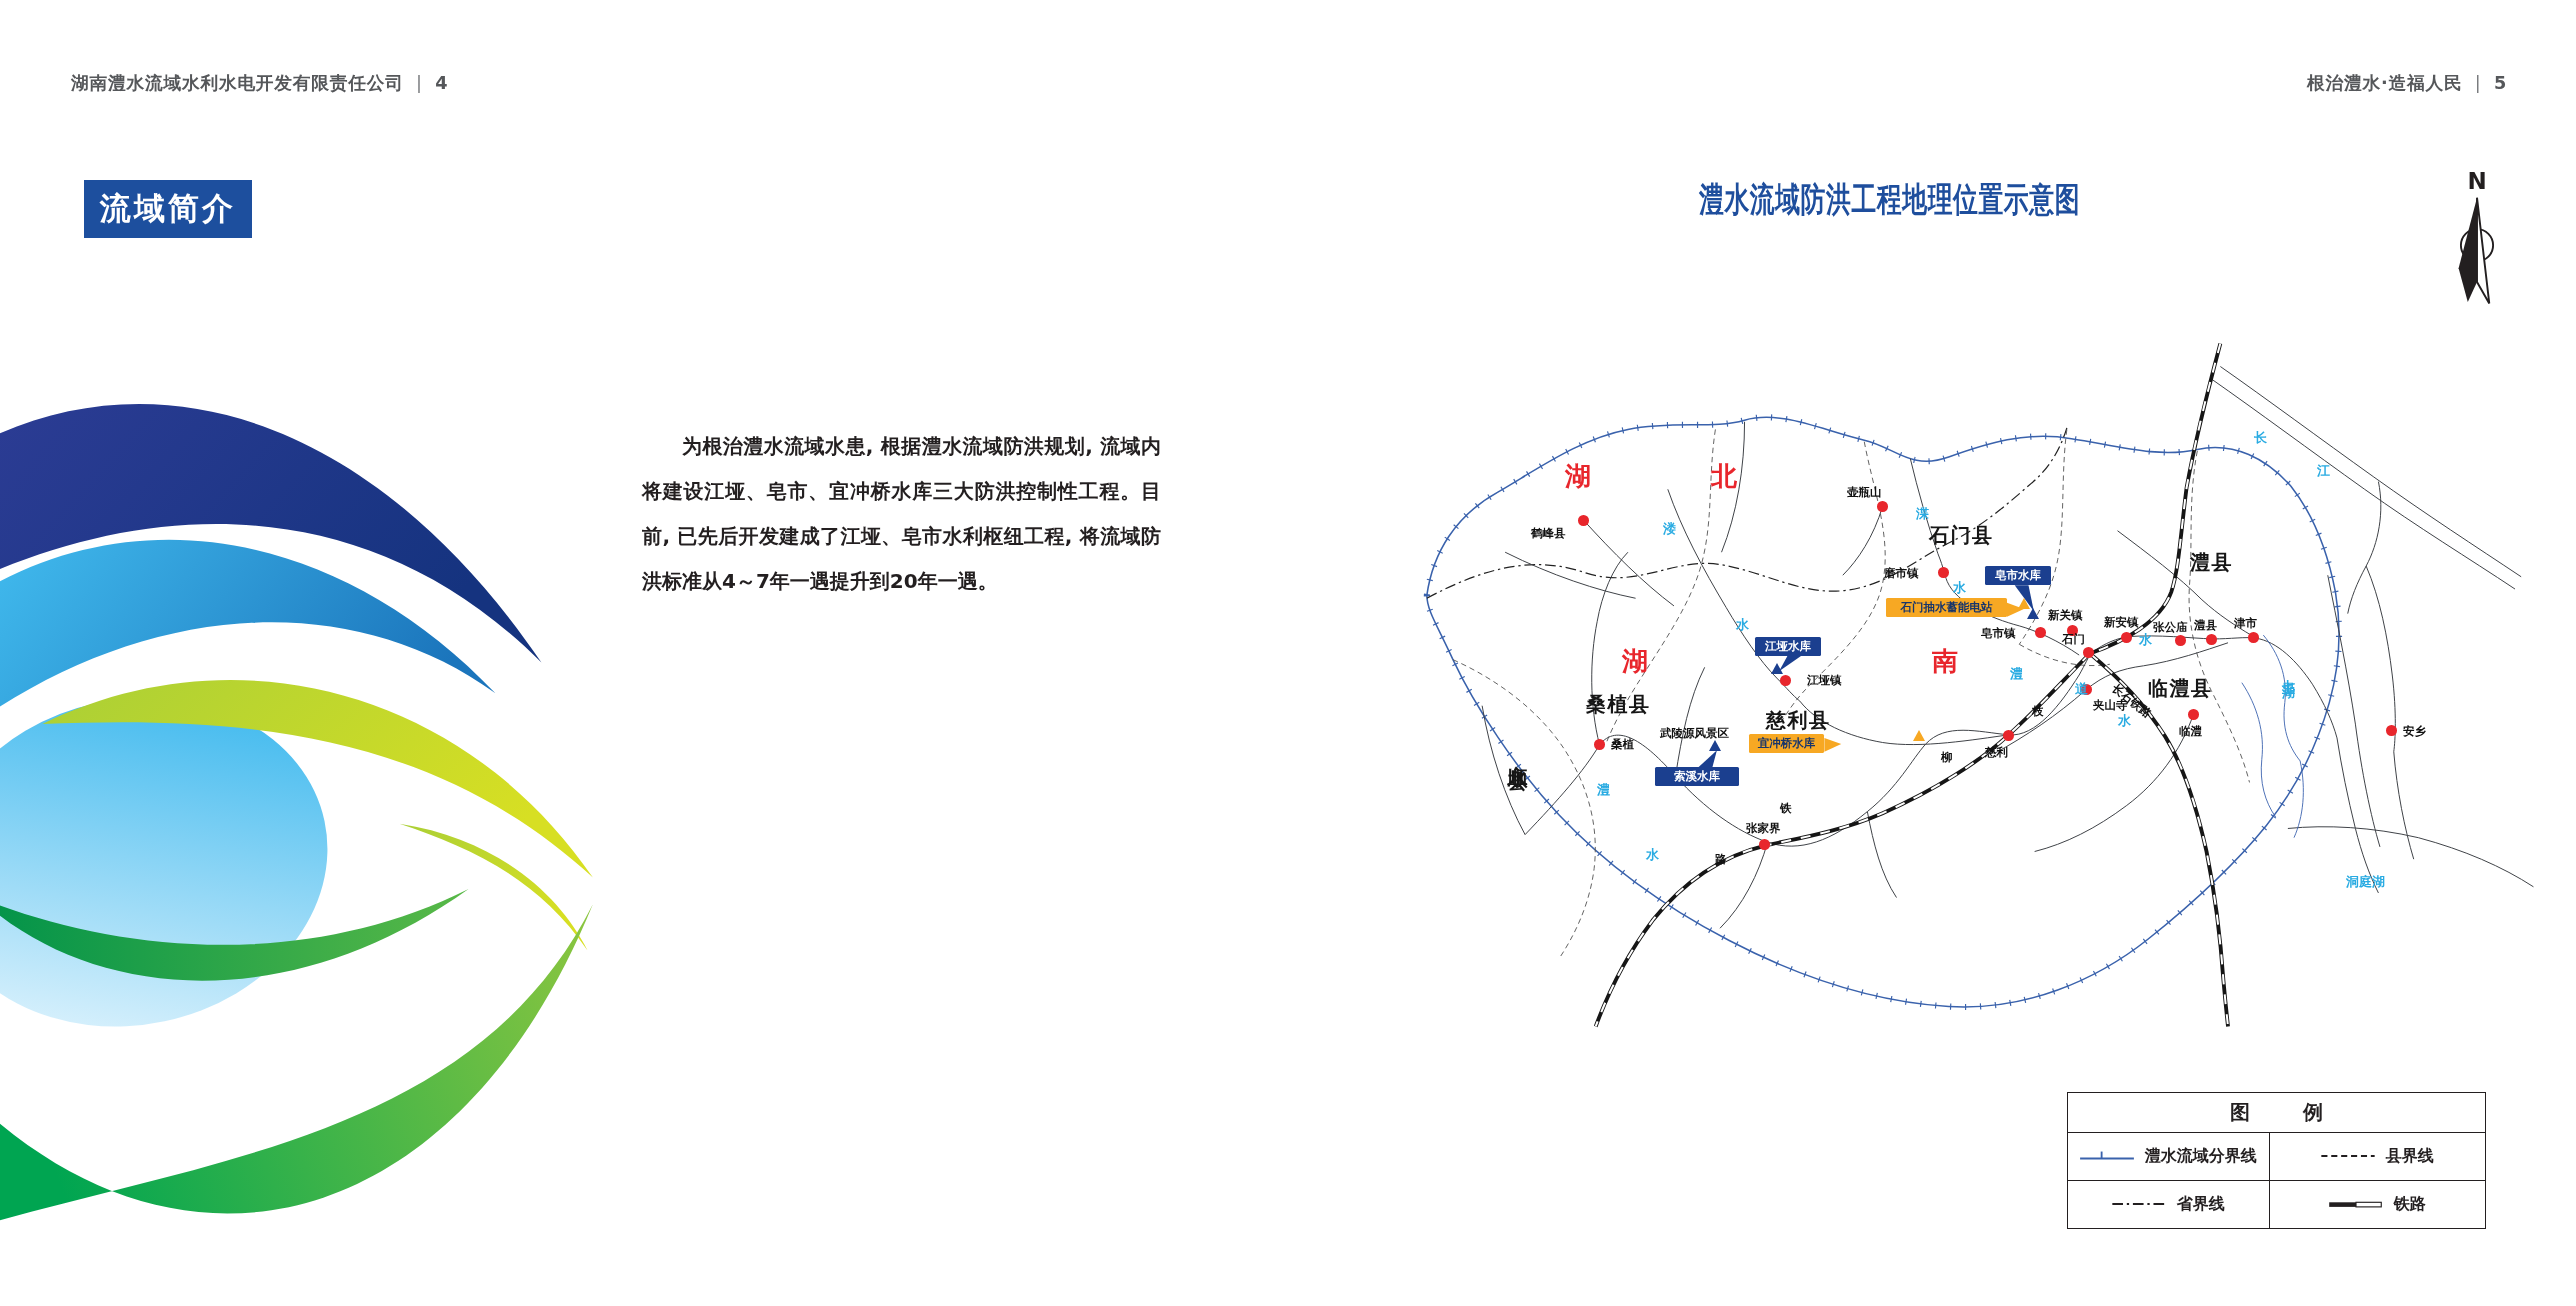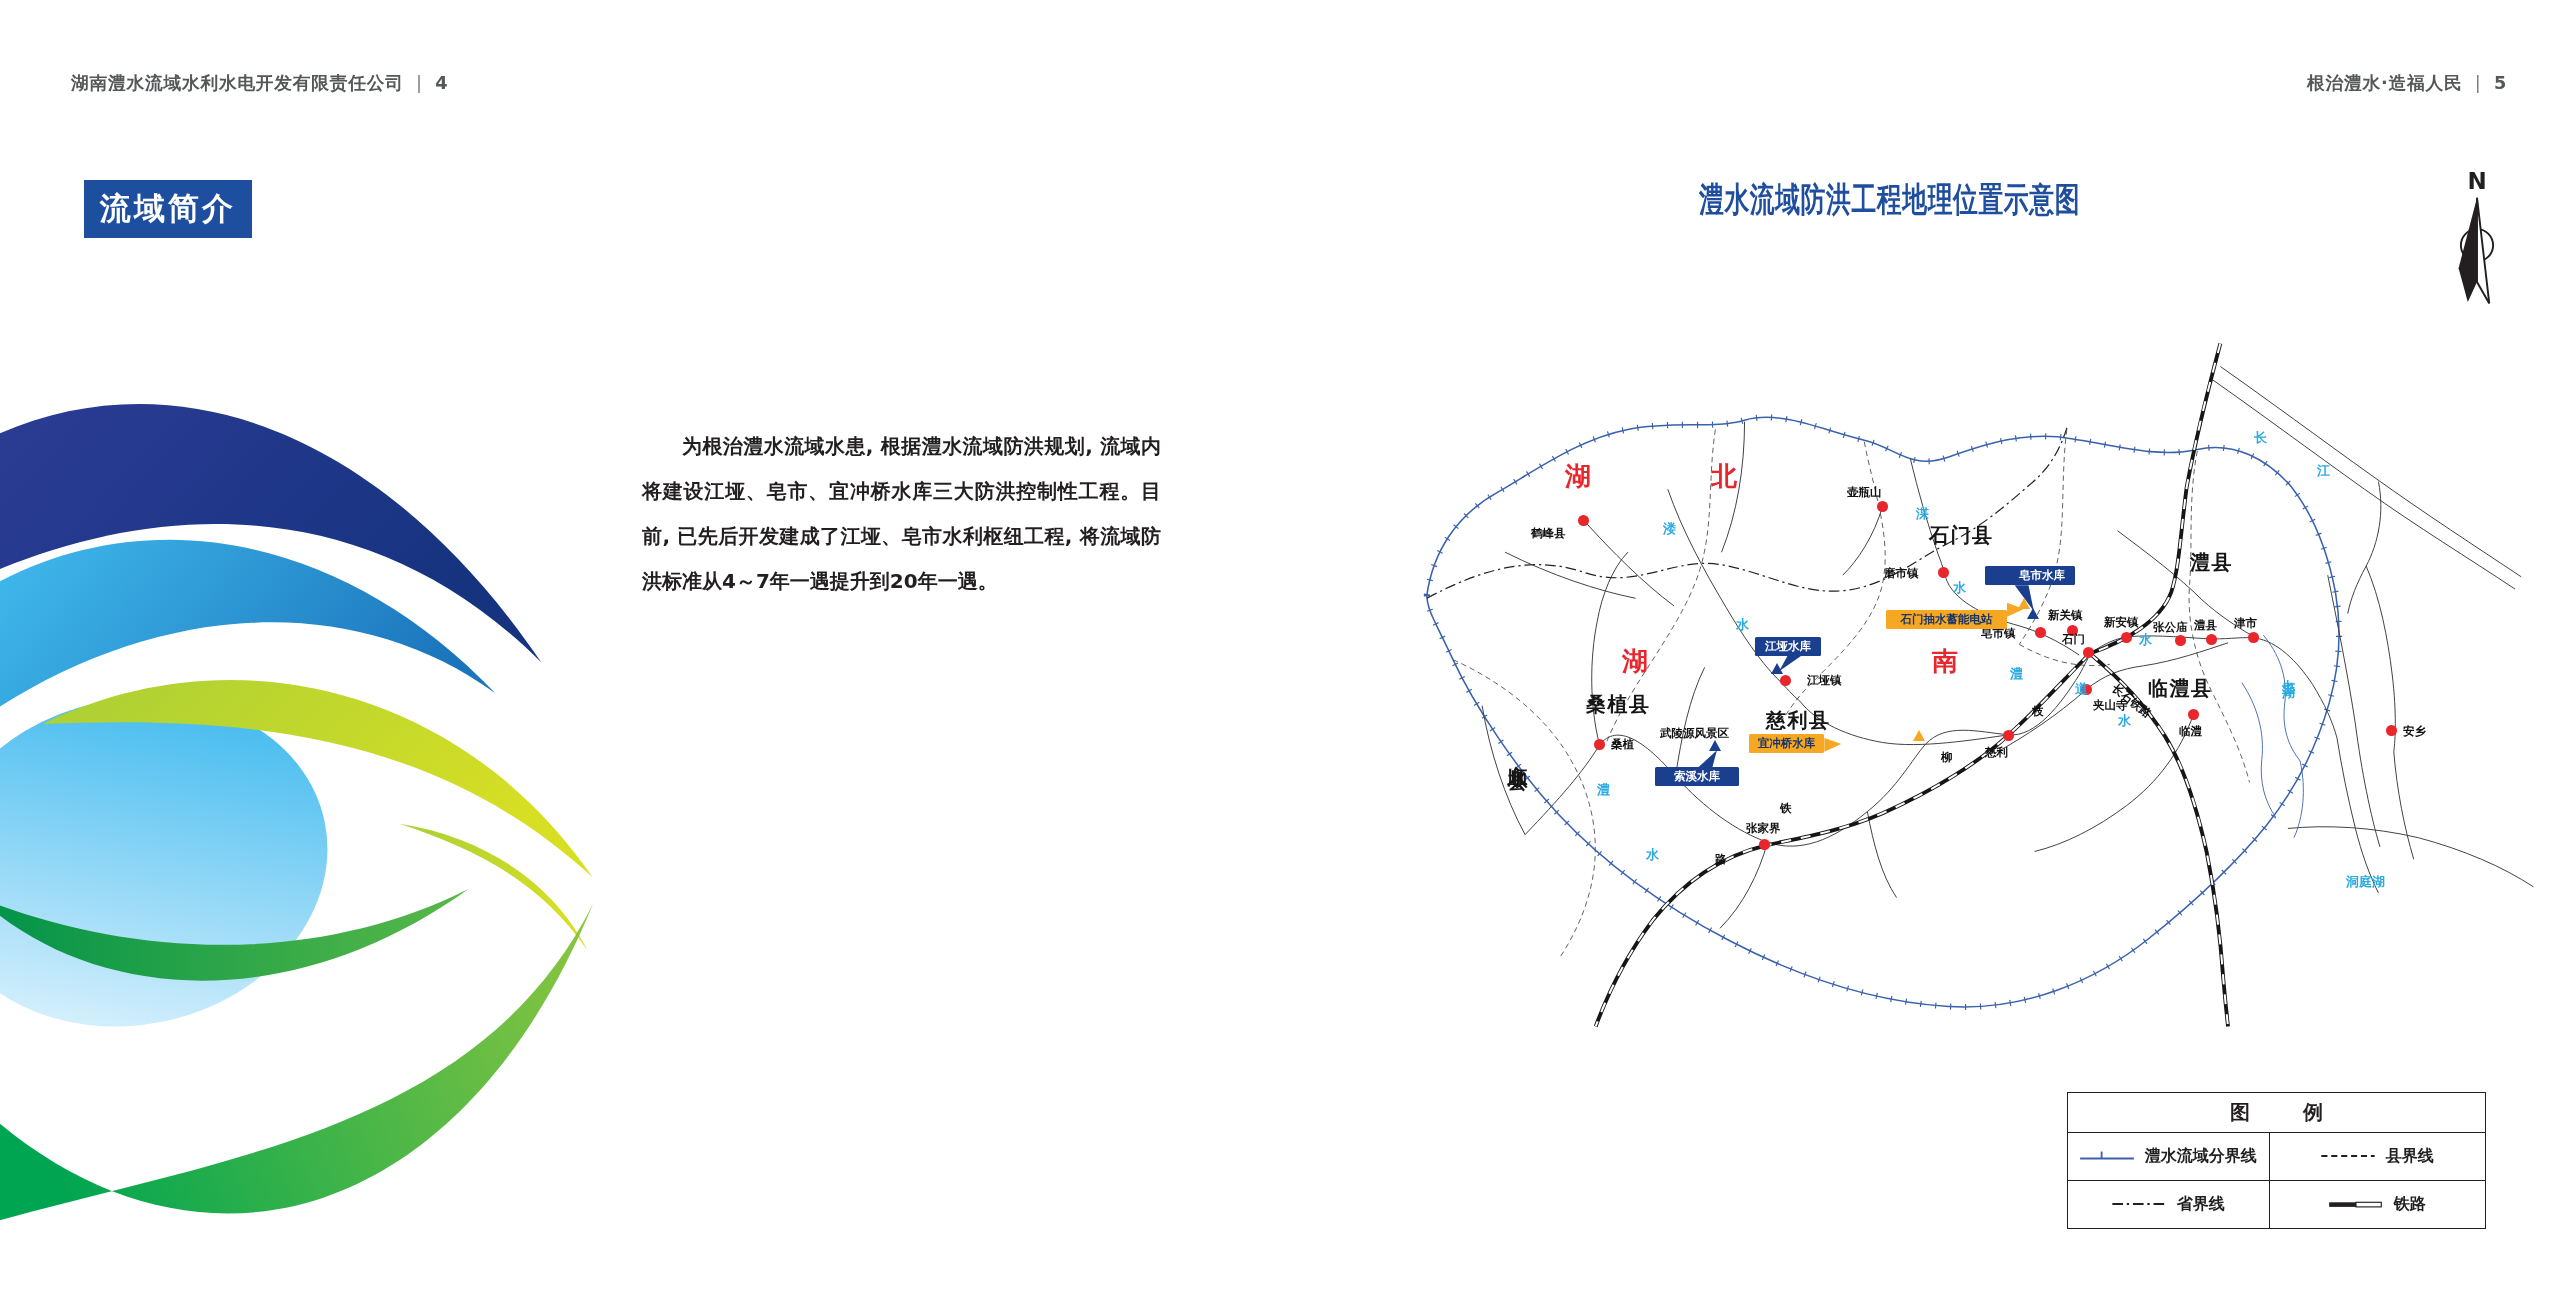--- a/index.html
+++ b/index.html
@@ -253,23 +253,23 @@
       <div class="rchar" style="left: 935px; top: 140px;">江</div>
       <div class="lake vert" style="left: 897px; top: 347px;">七里湖</div>
       <div class="lake" style="left: 964px; top: 551px;">洞庭湖</div>
       <div class="railchar" style="left: 650px; top: 382px;">枝</div>
       <div class="railchar" style="left: 559px; top: 428px;">柳</div>
       <div class="railchar" style="left: 398px; top: 479px;">铁</div>
       <div class="railchar" style="left: 333px; top: 530px;">路</div>
       <div class="railrot" style="left: 736px; top: 359px; transform: rotate(38deg);">长石铁路</div>
       <div class="scenic" style="left: 278px; top: 404px;">武陵源风景区</div>
       <div class="res blue" style="left: 373px; top: 315px; width: 66px;">江垭水库</div>
-      <div class="res blue" style="left: 603px; top: 244px; width: 66px; padding-left: 24px;">皂市水库</div>
+      <div class="res blue" style="left: 603px; top: 244px; width: 66px;">皂市水库</div>
       <div class="res blue" style="left: 273px; top: 445px; width: 84px;">索溪水库</div>
-      <div class="res orange" style="left: 504px; top: 288px; width: 121px;">石门抽水蓄能电站</div>
+      <div class="res orange" style="left: 504px; top: 276px; width: 121px;">石门抽水蓄能电站</div>
       <div class="res orange" style="left: 367px; top: 412px; width: 75px;">宜冲桥水库</div>
       <div class="dam" style="left: 389px; top: 341px; border-bottom: 11.5px solid rgb(27, 63, 143);"></div>
       <div class="dam" style="left: 645px; top: 286px; border-bottom: 11.5px solid rgb(27, 63, 143);"></div>
       <div class="dam" style="left: 327px; top: 418px; border-bottom: 11.5px solid rgb(27, 63, 143);"></div>
       <div class="dam" style="left: 636px; top: 276px; border-bottom: 11.5px solid rgb(247, 168, 35);"></div>
       <div class="dam" style="left: 531px; top: 408px; border-bottom: 11.5px solid rgb(247, 168, 35);"></div>
     </div>
 </div>
 
 <div class="legend">

